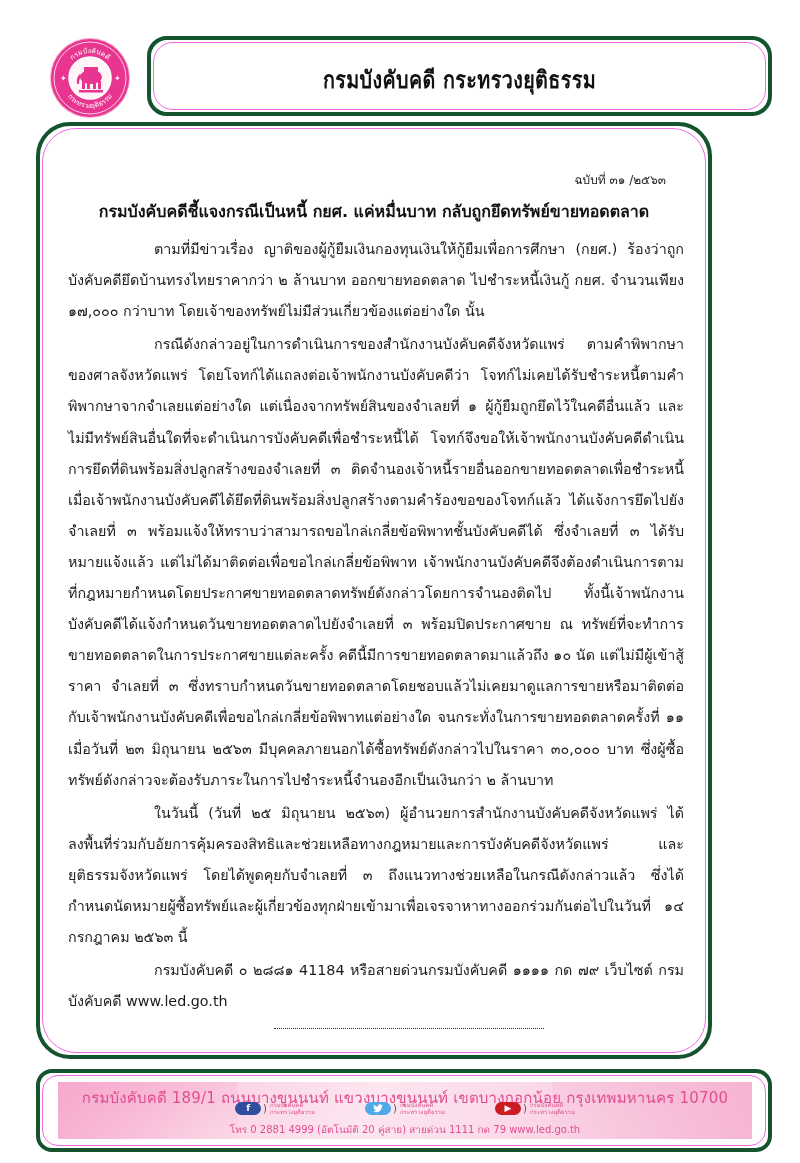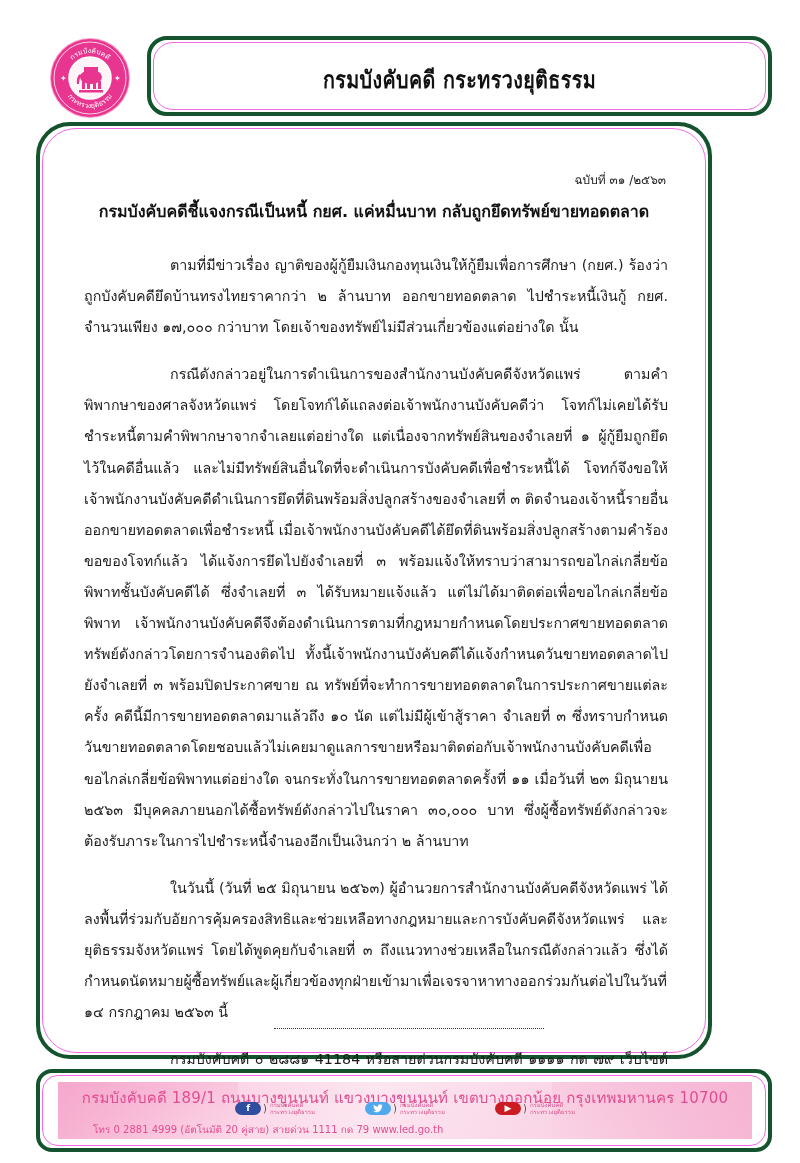--- a/index.html
+++ b/index.html
@@ -22,21 +22,21 @@
 
   .body-frame { left: 36px; top: 122px; width: 676px; height: 937px; border-radius: 34px; }
 
   .issue-no { position: absolute; right: 42px; top: 44px; font-size: 12px; color: #222; }
 
   .headline { position: absolute; left: 0; right: 0; top: 72px; text-align: center;
               font-weight: bold; font-size: 16.5px; color: #111; transform: scaleX(0.97); }
 
   .article { position: absolute; left: 28px; right: 24px; top: 108px; font-size: 14.3px;
              line-height: 31.1px; color: #1a1a1a; text-align: justify; }
-  .article p { margin: 16px; text-indent: 86px; }
+  .article p { margin: 0; text-indent: 86px; }
   .article p.gap { margin-bottom: 2px; }
 
   .dotted { position: absolute; left: 234px; width: 270px; top: 900px; height: 2px;
             border-bottom: 1.5px dotted #333; }
 
   .footer-frame { left: 36px; top: 1069px; width: 736px; height: 83px; border-radius: 16px; }
   .footer-banner { position: absolute; left: 18px; top: 9px; width: 694px; height: 57px;
                    background: linear-gradient(115deg, #f7b5d3 0%, #fbd3e5 22%, #fce6f0 45%, #fad6e7 70%, #f7bcd7 100%);
                    overflow: hidden; }
   .footer-banner .shade1 { position: absolute; left: 0; top: 0; width: 180px; height: 57px;
@@ -47,22 +47,22 @@
                     color: #e14d92; font-size: 15px; letter-spacing: 0.2px; }
   .social-row { position: absolute; left: 0; right: 0; top: 19px; display: flex; justify-content: center; gap: 50px; }
   .social { display: flex; align-items: center; gap: 3px; }
   .social .badge { width: 26px; height: 13px; border-radius: 7px; display: flex; align-items: center;
                    justify-content: center; color: #fff; font-size: 9px; font-weight: bold; }
   .social .badge.fb { background: #2f4ea0; }
   .social .badge.tw { background: #4fa9ea; }
   .social .badge.yt { background: #cc1c23; }
   .social .bracket { color: #555; font-size: 10px; margin-left: -1px; }
   .social .name { font-size: 6px; line-height: 7px; color: #d84a8a; }
-  .footer-contact { position: absolute; left: 0; right: 0; top: 40px; text-align: left;
-                    color: #e14d92; font-size: 10px; padding-left: 35px; }
+  .footer-contact { position: absolute; left: 0; right: 0; top: 40px; text-align: center;
+                    color: #e14d92; font-size: 10px; }
 </style>
 </head>
 <body>
 
 <div class="logo">
   <svg width="78" height="78" viewBox="0 0 78 78">
     <defs>
       <path id="arcTop" d="M 14 39 A 25 25 0 0 1 64 39"></path>
       <path id="arcBot" d="M 12 42 A 27 27 0 0 0 66 42"></path>
     </defs>

